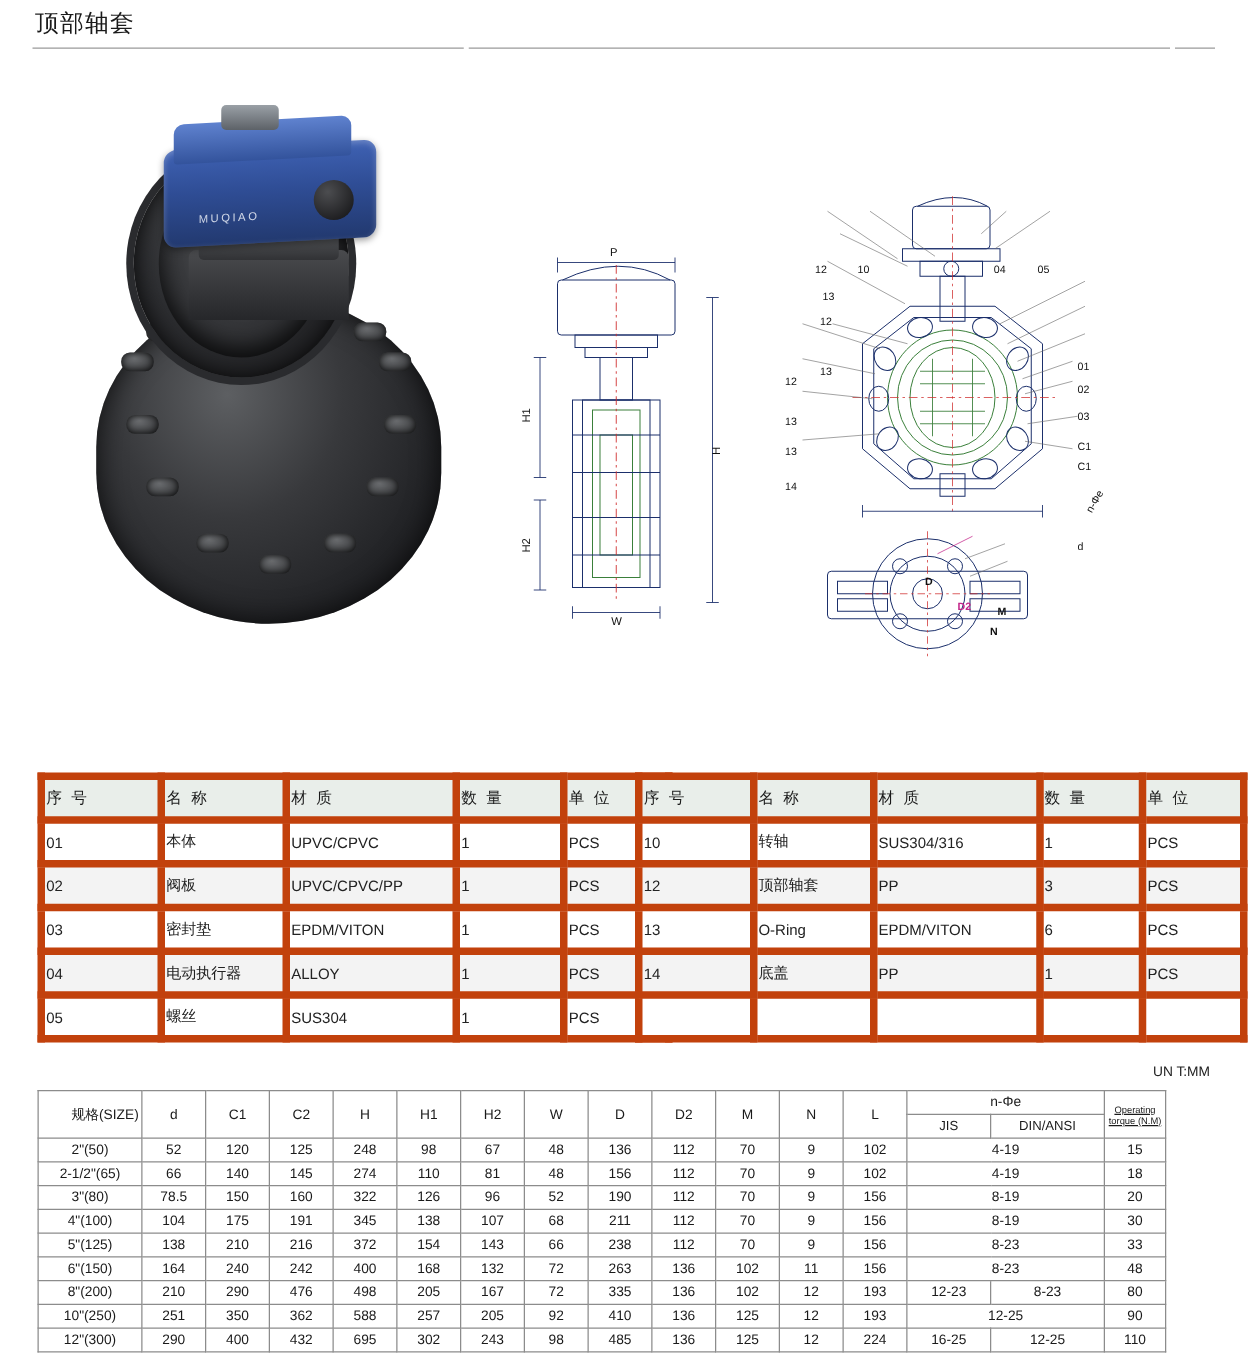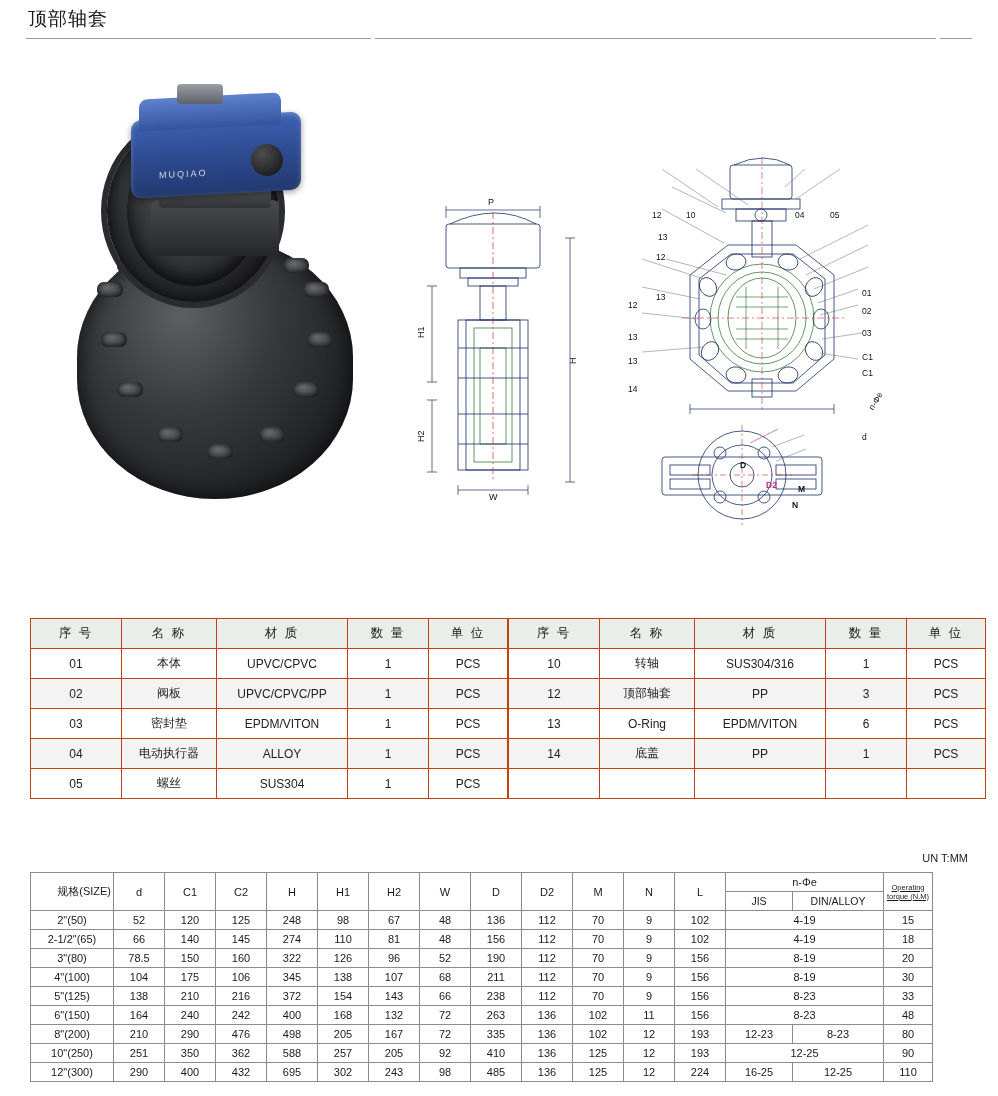--- a/index.html
+++ b/index.html
@@ -106,21 +106,21 @@
   .draw{position:absolute;font-size:9px;color:#1b1b1b;}
   .dwg-mid{left:410px;top:100px;width:190px;height:380px;}
   .dwg-right{left:600px;top:95px;width:360px;height:400px;}
   .callout{position:absolute;font-size:8.5px;color:#111;}
   .callout.pink{color:#c3268a;}
 
   
   .parts{position:absolute;top:618px;font-size:12px;}
   .parts table{border-collapse:collapse;}
   .parts td,.parts th{
-    border:1px solid #c2410c;text-align:center;vertical-align:middle;
+    border:6px solid #c2410c;vertical-align:middle;
     height:27px;font-weight:normal;color:#222;
   }
   .parts thead td{background:#e9eeea;color:#1a1a1a;letter-spacing:2px;font-size:12.5px;}
   .parts tbody tr:nth-child(even) td{background:#f3f3f3;}
   .parts tbody tr:nth-child(odd) td{background:#ffffff;}
   .parts-left{left:30px;}
   .parts-right{left:508px;}
 
   
   .unit{
@@ -466,21 +466,21 @@
         <td class="nar" rowspan="2">D</td>
         <td class="nar" rowspan="2">D2</td>
         <td class="nar" rowspan="2">M</td>
         <td class="nar" rowspan="2">N</td>
         <td class="nar" rowspan="2">L</td>
         <td class="nphi" colspan="2">n-Φe</td>
         <td class="torque" rowspan="2">Operating torque (N.M)</td>
       </tr>
       <tr>
         <td class="sub" style="width:62px;">JIS</td>
-        <td class="sub" style="width:86px;">DIN/ALLOY</td>
+        <td class="sub" style="width:86px;">DIN/ANSI</td>
       </tr>
     </thead>
     <tbody>
       <tr>
         <td>2"(50)</td>
         <td>52</td>
         <td>120</td>
         <td>125</td>
         <td>248</td>
         <td>98</td>
@@ -525,21 +525,21 @@
         <td>70</td>
         <td>9</td>
         <td>156</td>
         <td colspan="2">8-19</td>
         <td>20</td>
       </tr>
       <tr>
         <td>4"(100)</td>
         <td>104</td>
         <td>175</td>
-        <td>106</td>
+        <td>191</td>
         <td>345</td>
         <td>138</td>
         <td>107</td>
         <td>68</td>
         <td>211</td>
         <td>112</td>
         <td>70</td>
         <td>9</td>
         <td>156</td>
         <td colspan="2">8-19</td>

